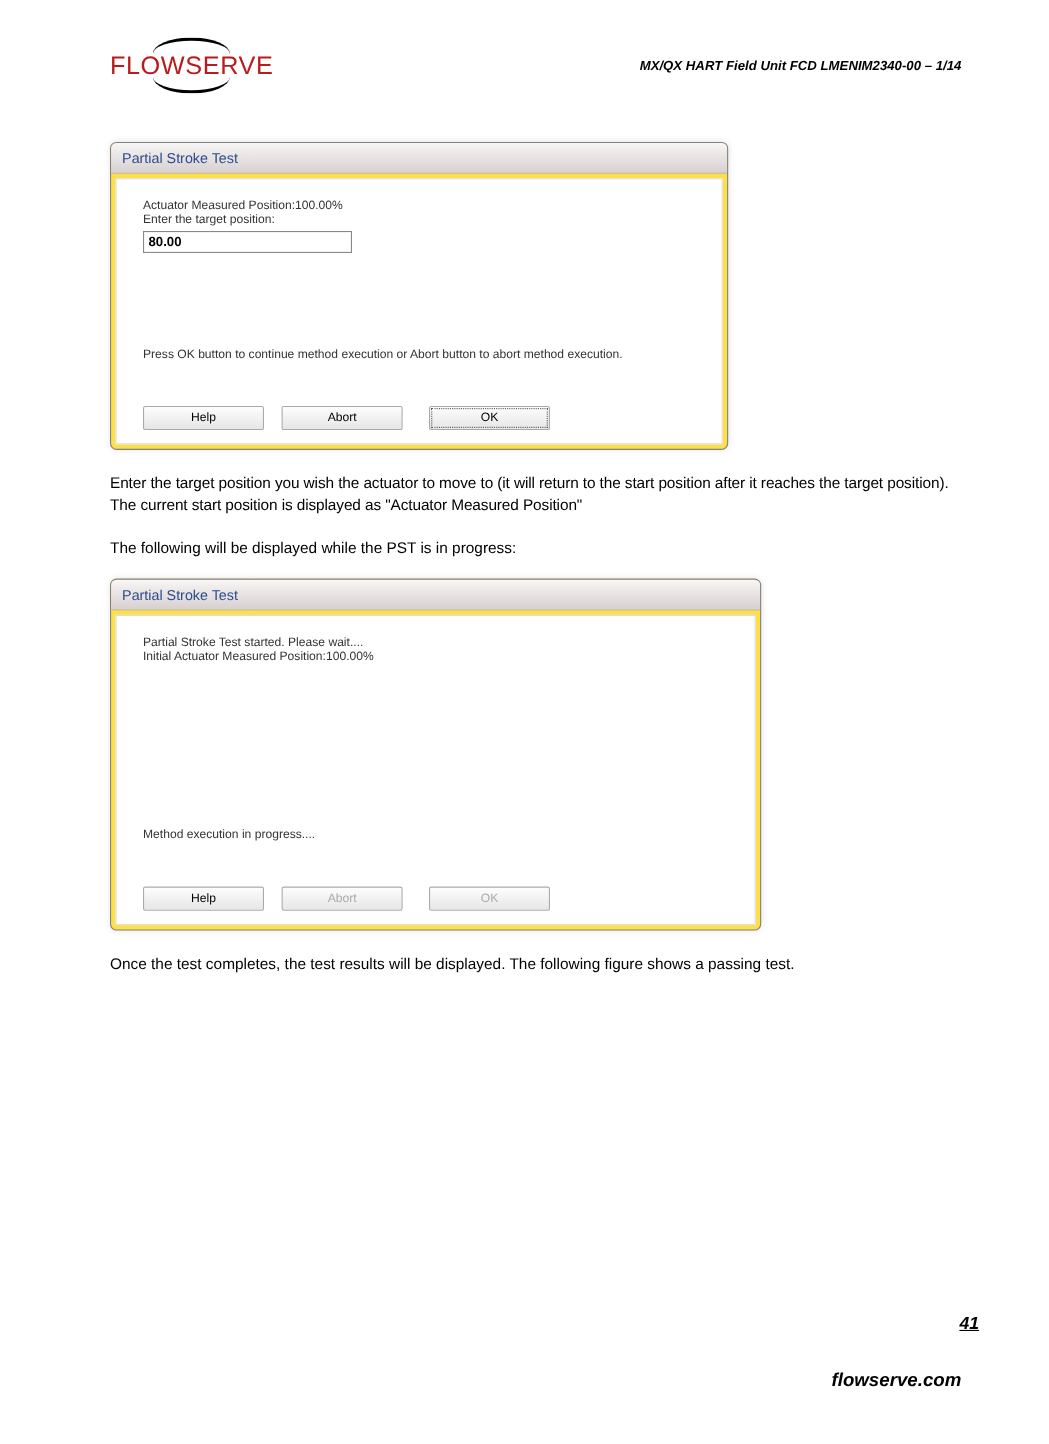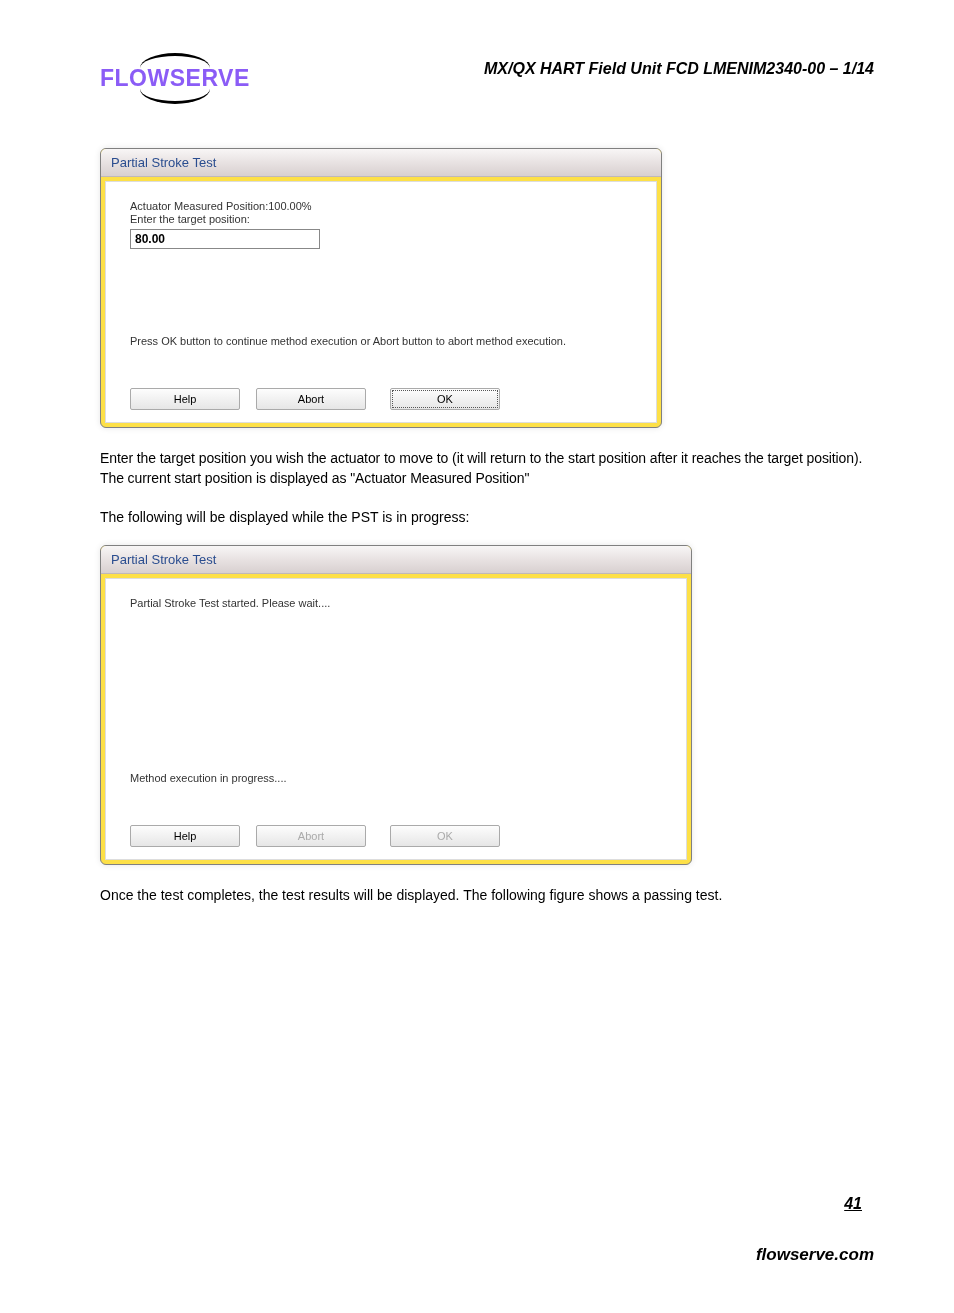--- a/index.html
+++ b/index.html
@@ -19,28 +19,27 @@
     position: relative;
   }
   .header {
     display: flex;
     justify-content: space-between;
     align-items: center;
     margin-bottom: 50px;
   }
   .logo {
     font-family: Arial, sans-serif;
-    font-weight: 700;
+    font-weight: 400;
     font-size: 23px;
     letter-spacing: 0.5px;
-    color: #8b5cf6;
+    color: #b91c1c;
     position: relative;
     padding-top: 6px;
     padding-bottom: 6px;
-    margin-top: 19px;
   }
   .logo::before {
     content: "";
     position: absolute;
     top: -6px;
     left: 50%;
     transform: translateX(-50%);
     width: 70px;
     height: 12px;
     border-top: 3px solid #000;
@@ -53,21 +52,21 @@
     left: 50%;
     transform: translateX(-50%);
     width: 70px;
     height: 12px;
     border-bottom: 3px solid #000;
     border-radius: 0 0 50% 50% / 0 0 100% 100%;
   }
   .header-right {
     font-style: italic;
     font-weight: bold;
-    font-size: 16px;
+    font-size: 12px;
     color: #000;
   }
   .dialog {
     width: 560px;
     border: 1px solid #808080;
     border-radius: 6px;
     background: #fde047;
     box-shadow: 0 0 6px rgba(0,0,0,0.1);
     margin-bottom: 20px;
     overflow: hidden;
@@ -146,21 +145,21 @@
     color: #000;
     line-height: 1.45;
     margin: 14px 0 18px 0;
     font-family: Arial, Helvetica, sans-serif;
   }
   .body-text.narrow {
     letter-spacing: -0.1px;
   }
   .page-number {
     position: absolute;
-    right: 92px;
+    right: 64px;
     bottom: 100px;
     font-style: italic;
     font-weight: bold;
     font-size: 16px;
     text-decoration: underline;
   }
   .footer-link {
     position: absolute;
     right: 80px;
     bottom: 48px;
@@ -199,20 +198,21 @@
   </div>
 
   <p class="body-text narrow">Enter the target position you wish the actuator to move to (it will return to the start position after it reaches the target position). The current start position is displayed as "Actuator Measured Position"</p>
   <p class="body-text">The following will be displayed while the PST is in progress:</p>
 
   <div class="dialog" style="width: 590px;">
     <div class="dialog-title">Partial Stroke Test</div>
     <div class="dialog-body" style="min-height: 250px;">
       <div class="upper">
         <label>Partial Stroke Test started.  Please wait....</label>
+        <label>Initial Actuator Measured Position:100.00%</label>
       </div>
       <div class="instruction">Method execution in progress....</div>
       <div class="button-row">
         <button class="btn">Help</button>
         <div class="right-group">
           <button class="btn disabled">Abort</button>
           <button class="btn disabled">OK</button>
         </div>
       </div>
     </div>

